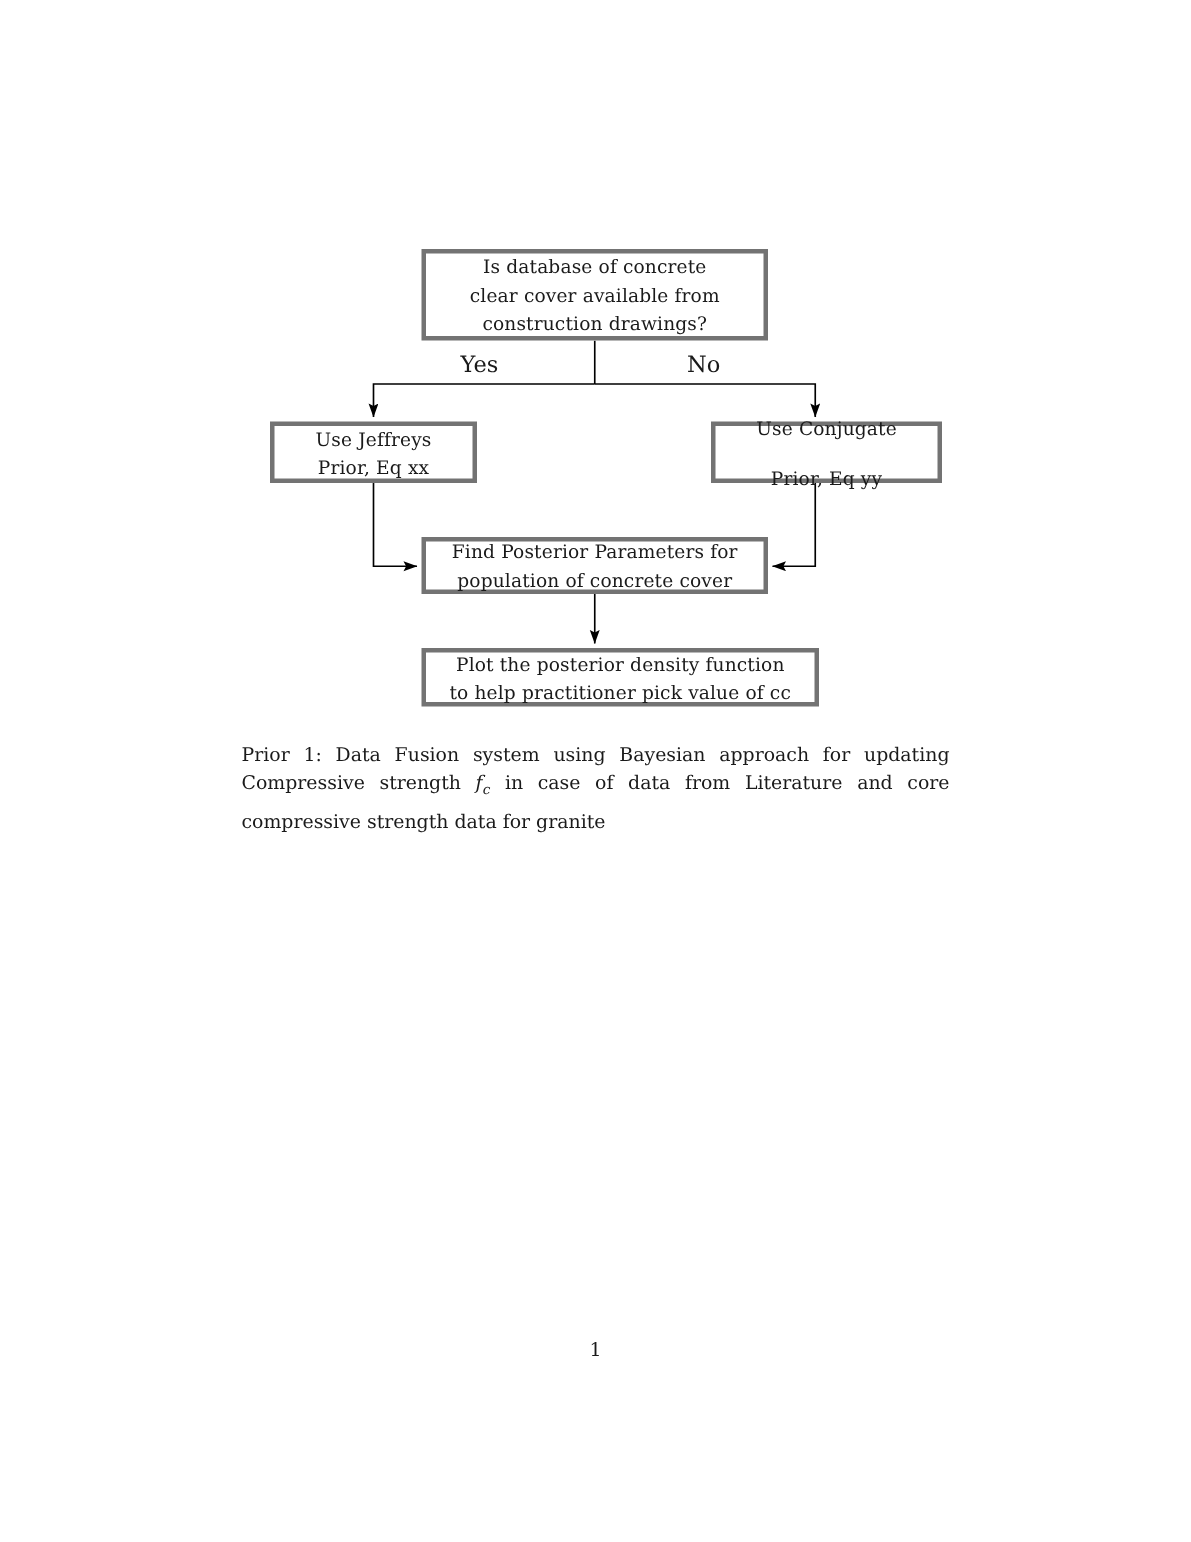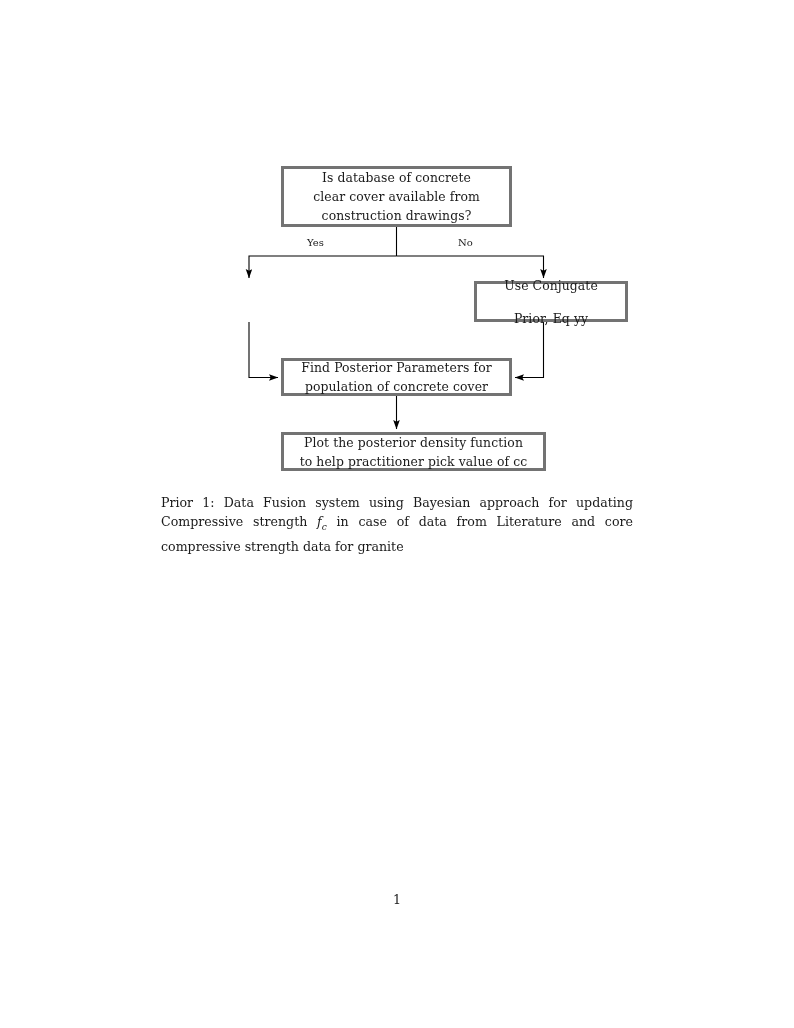--- a/index.html
+++ b/index.html
@@ -87,21 +87,21 @@
   #node-plot {
     left: 281px;
     top: 432px;
     width: 265px;
     height: 39px;
   }
 
   .edge-label {
     position: absolute;
     font-family: "DejaVu Serif", "Liberation Serif", serif;
-    font-size: 10px;
+    font-size: 15px;
     line-height: 14px;
     color: #1a1a1a;
     white-space: nowrap;
   }
   #label-yes {
     left: 307px;
     top: 236px;
   }
   #label-no {
     left: 458px;
@@ -170,20 +170,24 @@
         <path d="M396.5,396 L396.5,429" marker-end="url(#arrow)"></path>
       </g>
     </svg>
 
     <div class="node" id="node-question">
       <span class="line">Is database of concrete</span>
       <span class="line">clear cover available from</span>
       <span class="line">construction drawings?</span>
     </div>
 
+    <div class="node" id="node-jeffreys">
+      <span class="line">Use Jeffreys</span>
+      <span class="line">Prior, Eq xx</span>
+    </div>
 
     <div class="node" id="node-conjugate">
       <span class="line">Use Conjugate</span>
       <span class="line">Prior, Eq yy</span>
     </div>
 
     <div class="node" id="node-posterior">
       <span class="line">Find Posterior Parameters for</span>
       <span class="line">population of concrete cover</span>
     </div>

